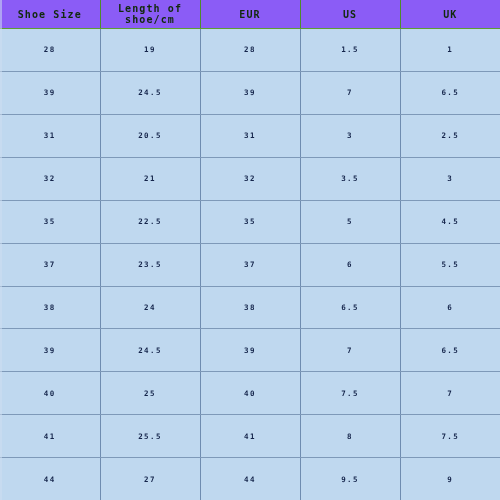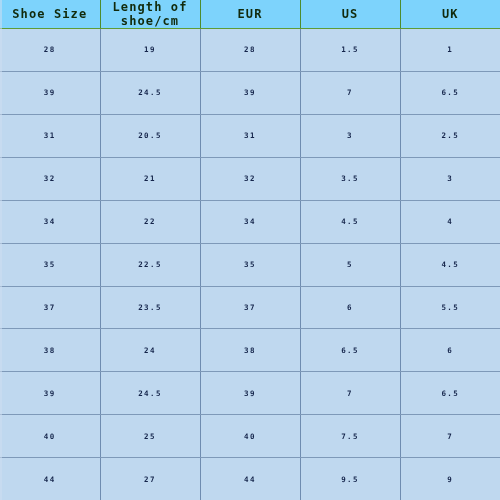--- a/index.html
+++ b/index.html
@@ -24,23 +24,23 @@
   }
   #size-table th,
   #size-table td {
     text-align: center;
     vertical-align: middle;
     padding: 0;
     margin: 0;
   }
   #size-table thead th {
     height: 28px;
-    background: #7dd3fc;
+    background: #8b5cf6;
     color: #112a0c;
-    font-size: 12px;
+    font-size: 10px;
     font-weight: bold;
     letter-spacing: 1.1px;
     border-right: 1px solid #4e8c2d;
     border-bottom: 1px solid #5d9c36;
   }
   #size-table thead th:last-child {
     border-right: none;
   }
   #size-table tbody td {
     height: 28px;
@@ -118,27 +118,20 @@
           <td>2.5</td>
         </tr>
         <tr>
           <td>32</td>
           <td>21</td>
           <td>32</td>
           <td>3.5</td>
           <td>3</td>
         </tr>
         <tr>
-          <td>34</td>
-          <td>22</td>
-          <td>34</td>
-          <td>4.5</td>
-          <td>4</td>
-        </tr>
-        <tr>
           <td>35</td>
           <td>22.5</td>
           <td>35</td>
           <td>5</td>
           <td>4.5</td>
         </tr>
         <tr>
           <td>37</td>
           <td>23.5</td>
           <td>37</td>
@@ -160,20 +153,27 @@
           <td>6.5</td>
         </tr>
         <tr>
           <td>40</td>
           <td>25</td>
           <td>40</td>
           <td>7.5</td>
           <td>7</td>
         </tr>
         <tr>
+          <td>41</td>
+          <td>25.5</td>
+          <td>41</td>
+          <td>8</td>
+          <td>7.5</td>
+        </tr>
+        <tr>
           <td>44</td>
           <td>27</td>
           <td>44</td>
           <td>9.5</td>
           <td>9</td>
         </tr>
       </tbody>
   </table>
   <div class="edge-left"></div>
 </div>

